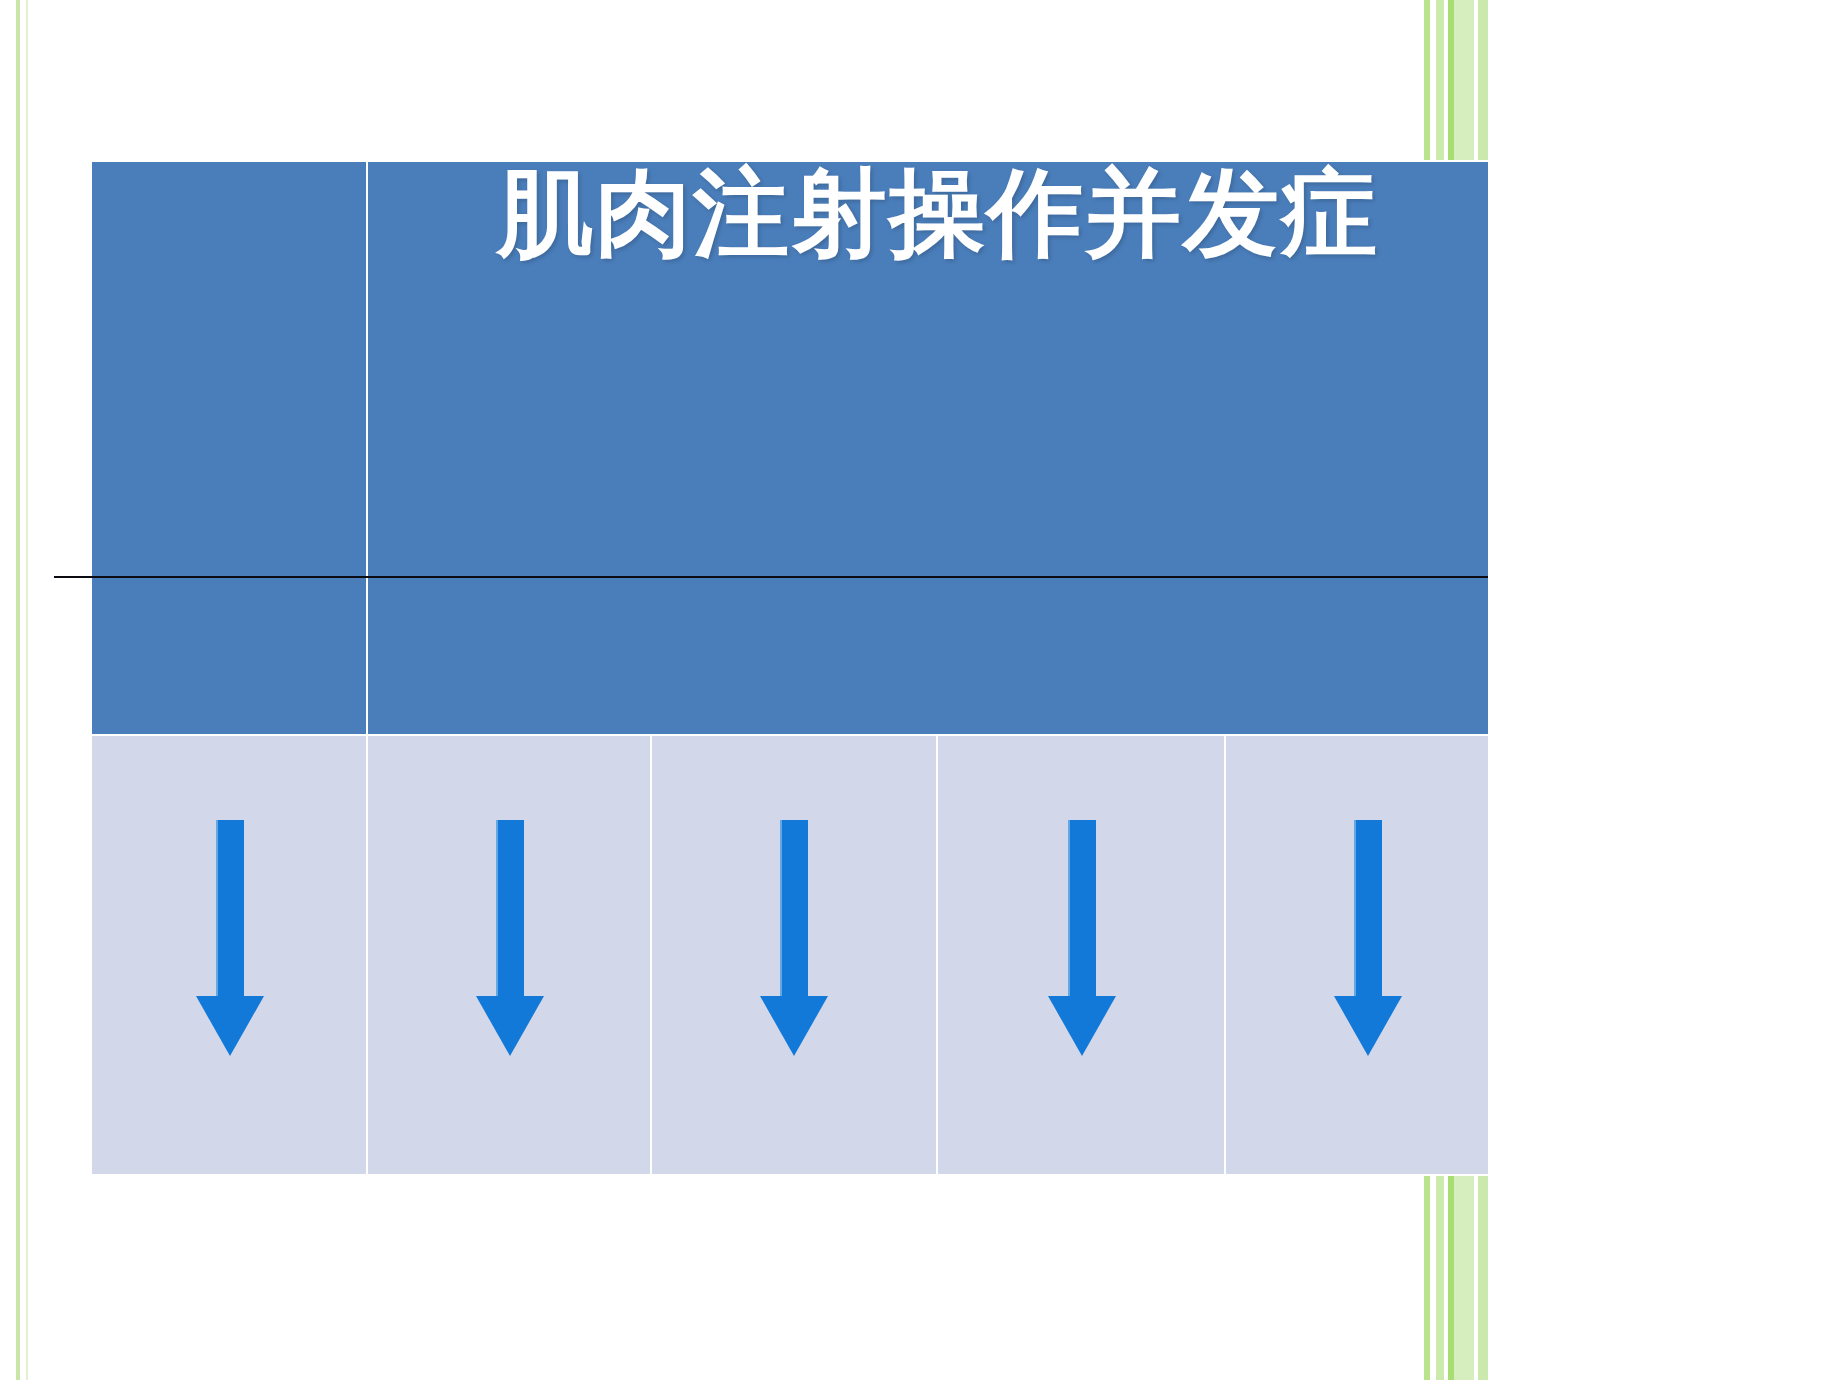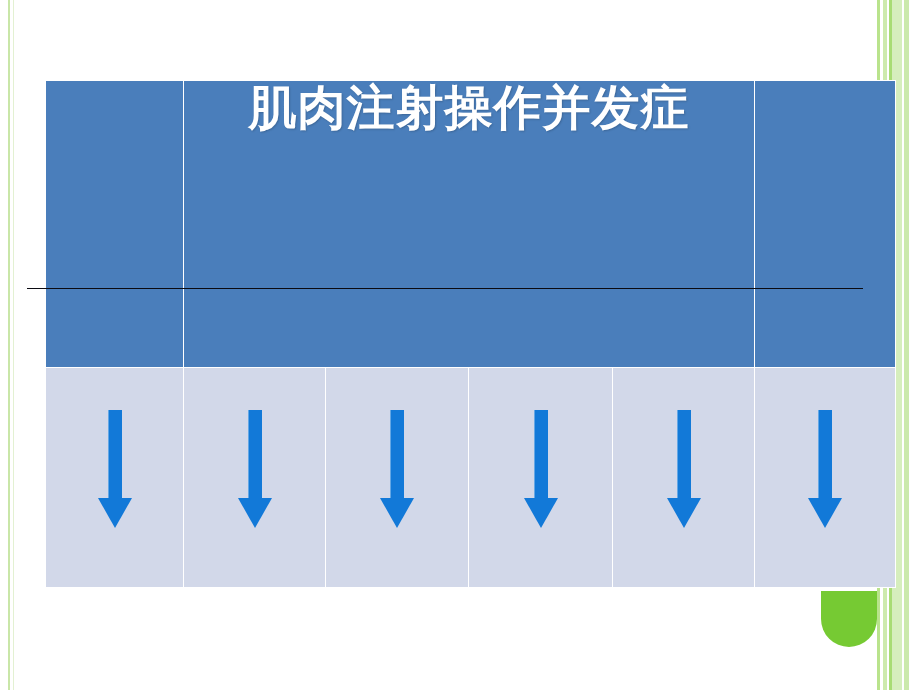--- a/index.html
+++ b/index.html
@@ -13,21 +13,21 @@
     background: #ffffff;
     font-family: "DejaVu Sans", "Liberation Sans", sans-serif;
     overflow: hidden;
     position: relative;
   }
 
   
   .slide {
     position: absolute;
     left: 0; top: 0;
-    width: 909px;
+    width: 744px;
     height: 690px;
     background: #ffffff;
     overflow: hidden;
   }
 
   
   .edge-left-a {
     position: absolute;
     left: 8px; top: 0;
     width: 2px; height: 690px;

